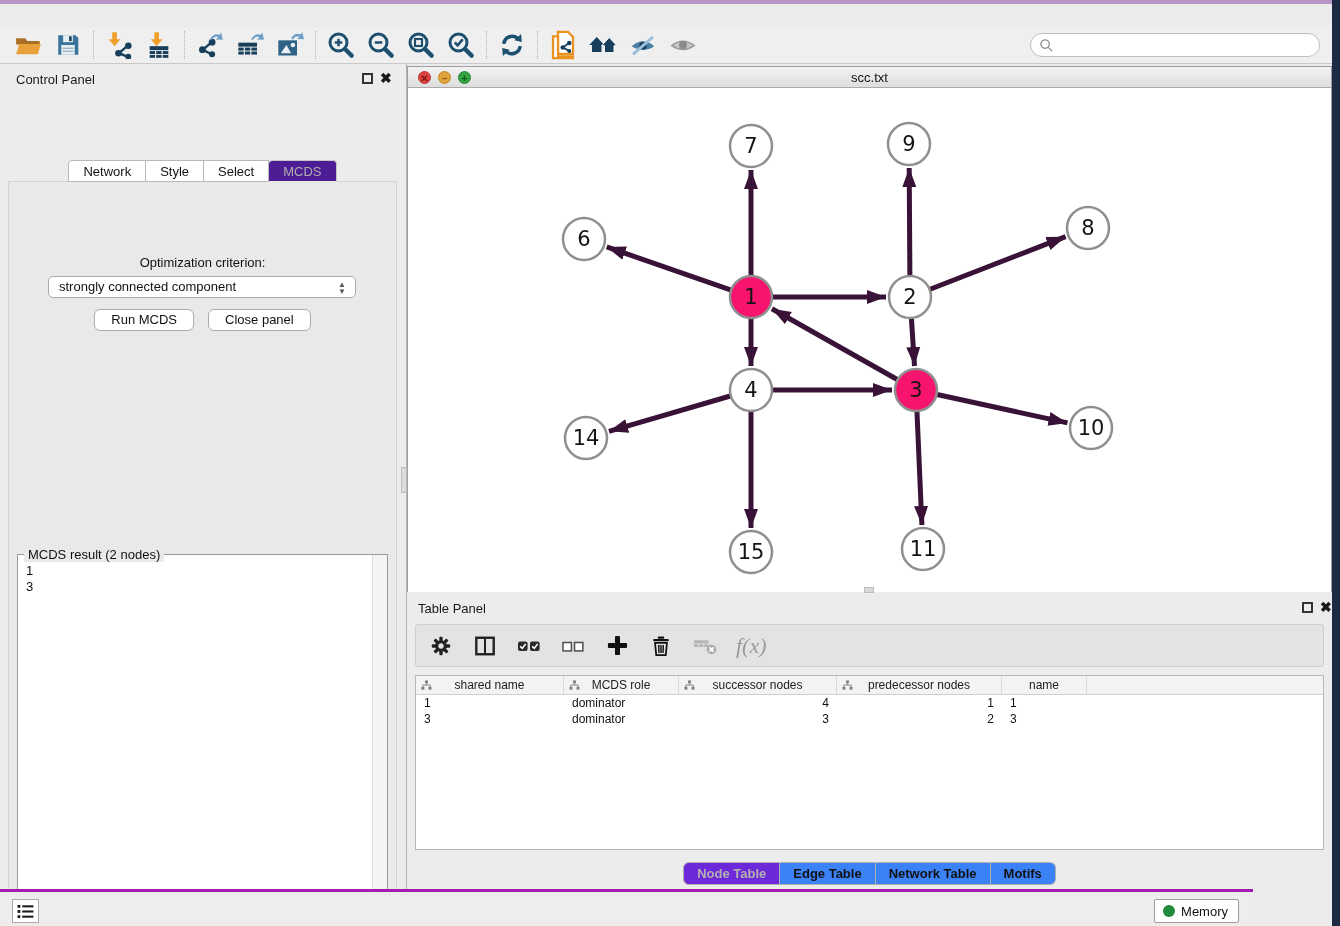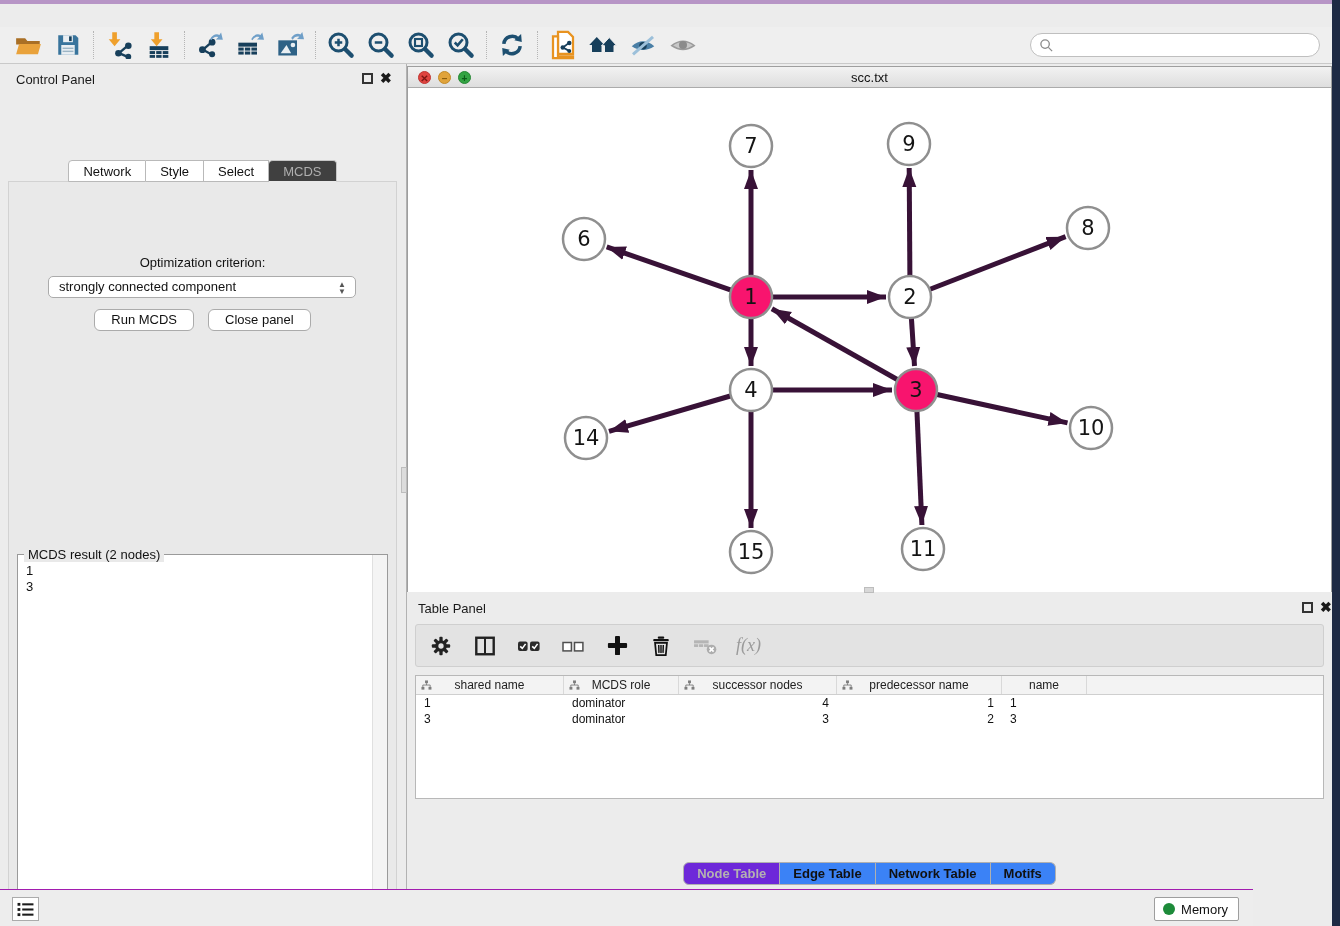--- a/index.html
+++ b/index.html
@@ -29,21 +29,21 @@
   .cp-header { position:absolute; left:0; top:0; width:100%; height:30px; }
   .cp-title { position:absolute; left:14px; top:8px; font-size:13px; color:#1a1a1a; }
   .float-ic { width:11px; height:11px; border:2px solid #333; display:inline-block; }
   .close-ic { font-size:14px; font-weight:bold; color:#1a1a1a; line-height:11px; }
   .cp-ctrl { position:absolute; top:9px; }
   .cp-body { position:absolute; left:6px; top:117px; width:389px; height:760px; background:#e9e9e9; border:1px solid #d2d2d2; }
   .cp-tabs { position:absolute; left:0; top:96px; width:100%; height:22px; display:flex; justify-content:center; z-index:2; }
   .tab { height:22px; padding:0 14px; font-size:13px; line-height:21px; background:#fff; border:1px solid #b9b9b9; border-left:none; color:#111; }
   .tab:first-child { border-left:1px solid #b9b9b9; border-radius:4px 0 0 0; }
   .tab:last-child { border-radius:0 6px 0 0; }
-  .tab.active { background:#404040; color:#aeaeae; border-color:#c6c6c6; border-bottom-color:#e9e9e9; border-radius:4px 4px 0 0; }
+  .tab.active { background:#4c1d95; color:#aeaeae; border-color:#c6c6c6; border-bottom-color:#e9e9e9; border-radius:4px 4px 0 0; }
   .opt-label { position:absolute; left:0; width:100%; top:73px; text-align:center; font-size:13px; color:#111; }
   .criterion { position:absolute; left:39px; top:94px; width:308px; height:22px; background:#fff; border:1px solid #ababab; border-radius:5px; font-size:13px; line-height:20px; padding-left:10px; color:#111; }
   .criterion .stepper { position:absolute; right:7px; top:2px; width:12px; height:18px; display:flex; flex-direction:column; align-items:center; justify-content:center; color:#555; font-size:8px; line-height:7px; }
   .cp-buttons { position:absolute; left:0; top:127px; width:100%; display:flex; justify-content:center; gap:14px; }
   .cp-btn { height:22px; padding:0 16px; background:#fff; border:1px solid #ababab; border-radius:6px; font-size:13px; color:#111; line-height:20px; }
   .mcds-result { position:absolute; left:8px; top:372px; width:371px; height:376px; border:1px solid #9a9a9a; background:#fff; }
   .mcds-legend { position:absolute; left:6px; top:-8px; background:#e9e9e9; padding:0 4px; font-size:13px; color:#111; }
   .mcds-list { position:absolute; left:1px; top:8px; right:16px; bottom:14px; font-size:13px; padding-left:7px; color:#111; overflow:hidden; }
   .result-line { height:16px; line-height:16px; }
   .mcds-vscroll { position:absolute; right:0; top:0; width:15px; bottom:14px; background:#f4f4f4; border-left:1px solid #e0e0e0; }
@@ -63,37 +63,37 @@
   .light.green { background:#33a343; border:1px solid #278735; color:#0d5c1a; }
   .net-canvas { position:absolute; left:0; top:21px; width:923px; height:504px; background:#fff; }
   .net-grip { position:absolute; left:456px; bottom:-2px; width:10px; height:6px; background:#d8d8d8; border:1px solid #bdbdbd; }
 
   
   .table-panel { position:absolute; left:407px; top:595px; width:925px; height:293px; background:#ececec; }
   .tp-title { position:absolute; left:11px; top:6px; font-size:13px; color:#1a1a1a; }
   .tp-ctrl { position:absolute; top:7px; }
   .tp-toolbar { position:absolute; left:8px; top:29px; width:909px; height:43px; background:#e3e3e3; border:1px solid #cfcfcf; border-radius:3px; display:flex; align-items:center; padding-left:12px; gap:18px; }
   .tp-tool { display:flex; align-items:center; justify-content:center; width:26px; height:26px; }
-  .fx { font-family:"Liberation Serif", serif; font-style:italic; font-size:18px; color:#9b9b9b; }
-  .node-table { position:absolute; left:8px; top:80px; width:909px; height:124px; background:#fff; border:1px solid #b8b8b8; }
+  .fx { font-family:"Liberation Serif", serif; font-style:italic; font-size:22px; color:#9b9b9b; }
+  .node-table { position:absolute; left:8px; top:80px; width:909px; height:175px; background:#fff; border:1px solid #b8b8b8; }
   .thead { display:flex; height:19px; background:#f3f3f3; border-bottom:1px solid #cfcfcf; }
   .th { display:flex; align-items:center; justify-content:center; gap:5px; font-size:12px; color:#222; border-right:1px solid #d9d9d9; position:relative; }
   .th .tree-ic { position:absolute; left:5px; top:4px; }
   .tr { display:flex; height:16px; font-size:12px; color:#111; }
   .td { padding:1px 8px 0 8px; overflow:hidden; white-space:nowrap; }
   .col0 { width:148px; } .col1 { width:115px; } .col2 { width:158px; } .col3 { width:165px; } .col4 { width:85px; } .colf { flex:1; border-right:none; }
   .td.num { text-align:right; }
   .tp-tabs { position:absolute; left:0; bottom:3px; width:100%; display:flex; justify-content:center; }
   .ttab { height:23px; padding:0 13px; font-size:13px; font-weight:bold; line-height:22px; background:#3b82f6; border:1px solid #b0b0b0; border-left:none; color:#111; }
   .ttab:first-child { border-left:1px solid #b0b0b0; border-radius:6px 0 0 6px; }
   .ttab:last-child { border-radius:0 6px 6px 0; }
   .ttab.active { background:#6d28d9; color:#b4b1b1; }
 
   
-  .statusbar { position:absolute; left:0; top:889px; width:1253px; height:37px; background:#ededed; border-top:1px solid #a21caf;padding-left:12px; }
+  .statusbar { position:absolute; left:0; top:889px; width:1253px; height:37px; background:#ededed; border-top:3px solid #a21caf;padding-left:12px; }
   .list-btn { position:absolute; left:12px; top:7px; width:27px; height:24px; background:#fff; border:1px solid #ababab; display:flex; align-items:center; justify-content:center; }
   .mem-btn { position:absolute; right:14px; top:7px; height:24px; padding:0 10px 0 8px; background:#fff; border:1px solid #9e9e9e; border-radius:2px; display:flex; align-items:center; gap:6px; font-size:13px; color:#111; }
   .mem-dot { width:12px; height:12px; border-radius:50%; background:#1d8b3a; }
 </style>
 </head>
 <body>
 
 <div class="app">
   <div class="top-accent"></div>
   <div class="right-accent"></div>
@@ -483,21 +483,21 @@
                   <rect x="0.5" y="7.5" width="3.2" height="3"></rect>
                   <rect x="8.2" y="7.5" width="3.2" height="3"></rect>
                 </g>
                 <g stroke="#7d7d7d" stroke-width="1">
                   <line x1="6" y1="3.5" x2="6" y2="5.5"></line>
                   <line x1="2" y1="5.5" x2="10" y2="5.5"></line>
                   <line x1="2" y1="5.5" x2="2" y2="7.5"></line>
                   <line x1="10" y1="5.5" x2="10" y2="7.5"></line>
                 </g>
               </svg></span>
-            <span>predecessor name</span>
+            <span>predecessor nodes</span>
           </div>
           <div class="th col4">
             <span>name</span>
           </div>
           <div class="th colf"></div>
         </div>
       <div>
           <div class="tr">
             <div class="td col0">1</div>
             <div class="td col1">dominator</div>

